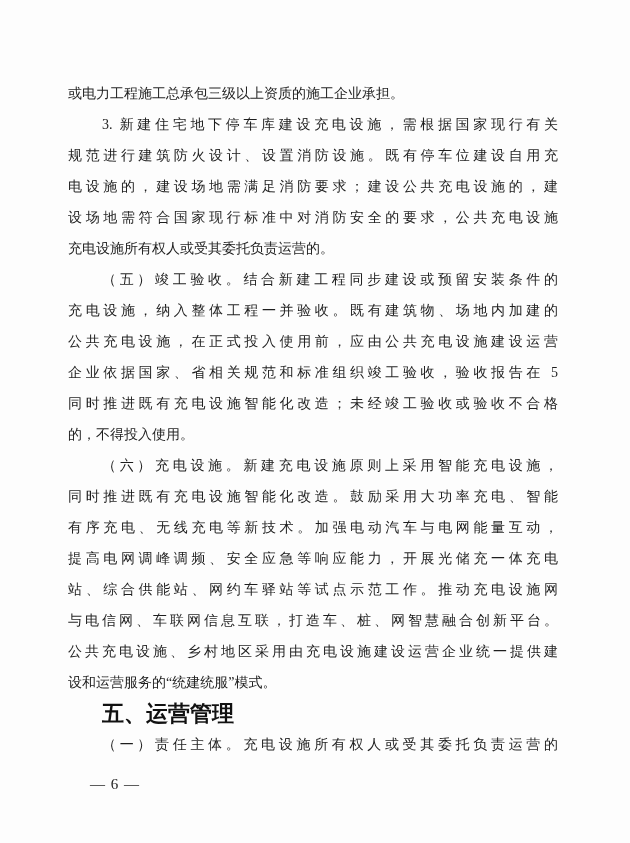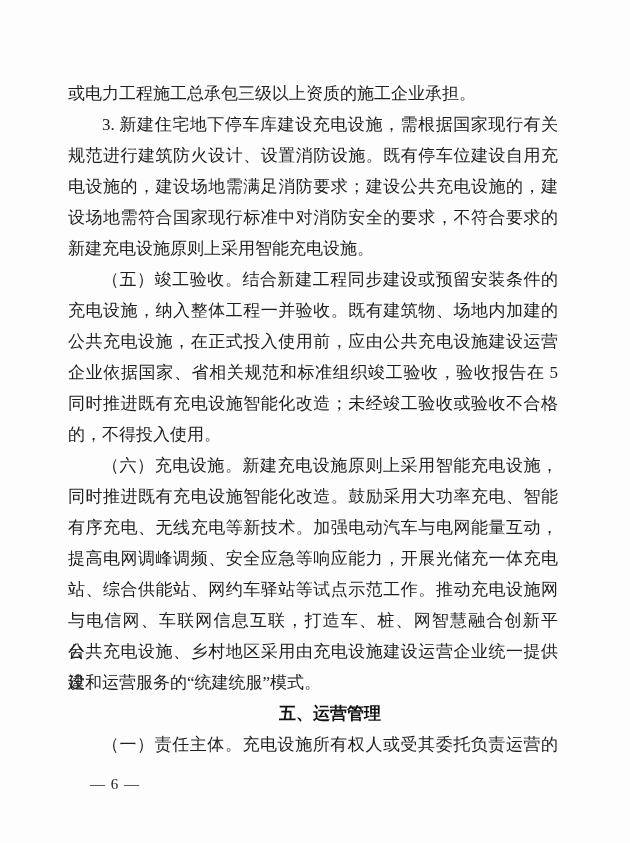--- a/index.html
+++ b/index.html
@@ -18,40 +18,39 @@
   }
   .content {
     position: absolute;
     left: 68px;
     top: 78px;
     width: 490px;
   }
   .line {
     height: 31px;
     line-height: 31px;
-    font-size: 17px;
+    font-size: 14px;
     white-space: normal;
     text-align: left;
   }
   
   .j {
     text-align: justify;
     text-align-last: justify;
     text-justify: inter-character;
   }
   
   .ind {
     padding-left: 34px;
   }
   .heading {
     font-family: "DejaVu Sans", "Liberation Sans", sans-serif;
     font-weight: bold;
-    font-size: 17px;
+    font-size: 22px;
     color: #111111;
-    text-align: center;
   }
   .footer {
     position: absolute;
     left: 90px;
     top: 774px;
     font-size: 15px;
     line-height: 20px;
     color: #222222;
     letter-spacing: 1px;
     font-family: "Liberation Serif", "DejaVu Serif", serif;
@@ -59,22 +58,22 @@
 </style>
 </head>
 <body>
 
 <div class="page">
   <div class="content">
     <div class="line">或电力工程施工总承包三级以上资质的施工企业承担。</div>
     <div class="line j ind">3. 新建住宅地下停车库建设充电设施，需根据国家现行有关</div>
     <div class="line j">规范进行建筑防火设计、设置消防设施。既有停车位建设自用充</div>
     <div class="line j">电设施的，建设场地需满足消防要求；建设公共充电设施的，建</div>
-    <div class="line j">设场地需符合国家现行标准中对消防安全的要求，不符合要求的</div>
-    <div class="line">新建充电设施原则上采用智能充电设施。</div>
+    <div class="line j">设场地需符合国家现行标准中对消防安全的要求，公共充电设施</div>
+    <div class="line">充电设施所有权人或受其委托负责运营的。</div>
     <div class="line j ind">（五）竣工验收。结合新建工程同步建设或预留安装条件的</div>
     <div class="line j">充电设施，纳入整体工程一并验收。既有建筑物、场地内加建的</div>
     <div class="line j">公共充电设施，在正式投入使用前，应由公共充电设施建设运营</div>
     <div class="line j">企业依据国家、省相关规范和标准组织竣工验收，验收报告在 5</div>
     <div class="line j">同时推进既有充电设施智能化改造；未经竣工验收或验收不合格</div>
     <div class="line">的，不得投入使用。</div>
     <div class="line j ind">（六）充电设施。新建充电设施原则上采用智能充电设施，</div>
     <div class="line j">同时推进既有充电设施智能化改造。鼓励采用大功率充电、智能</div>
     <div class="line j">有序充电、无线充电等新技术。加强电动汽车与电网能量互动，</div>
     <div class="line j">提高电网调峰调频、安全应急等响应能力，开展光储充一体充电</div>

